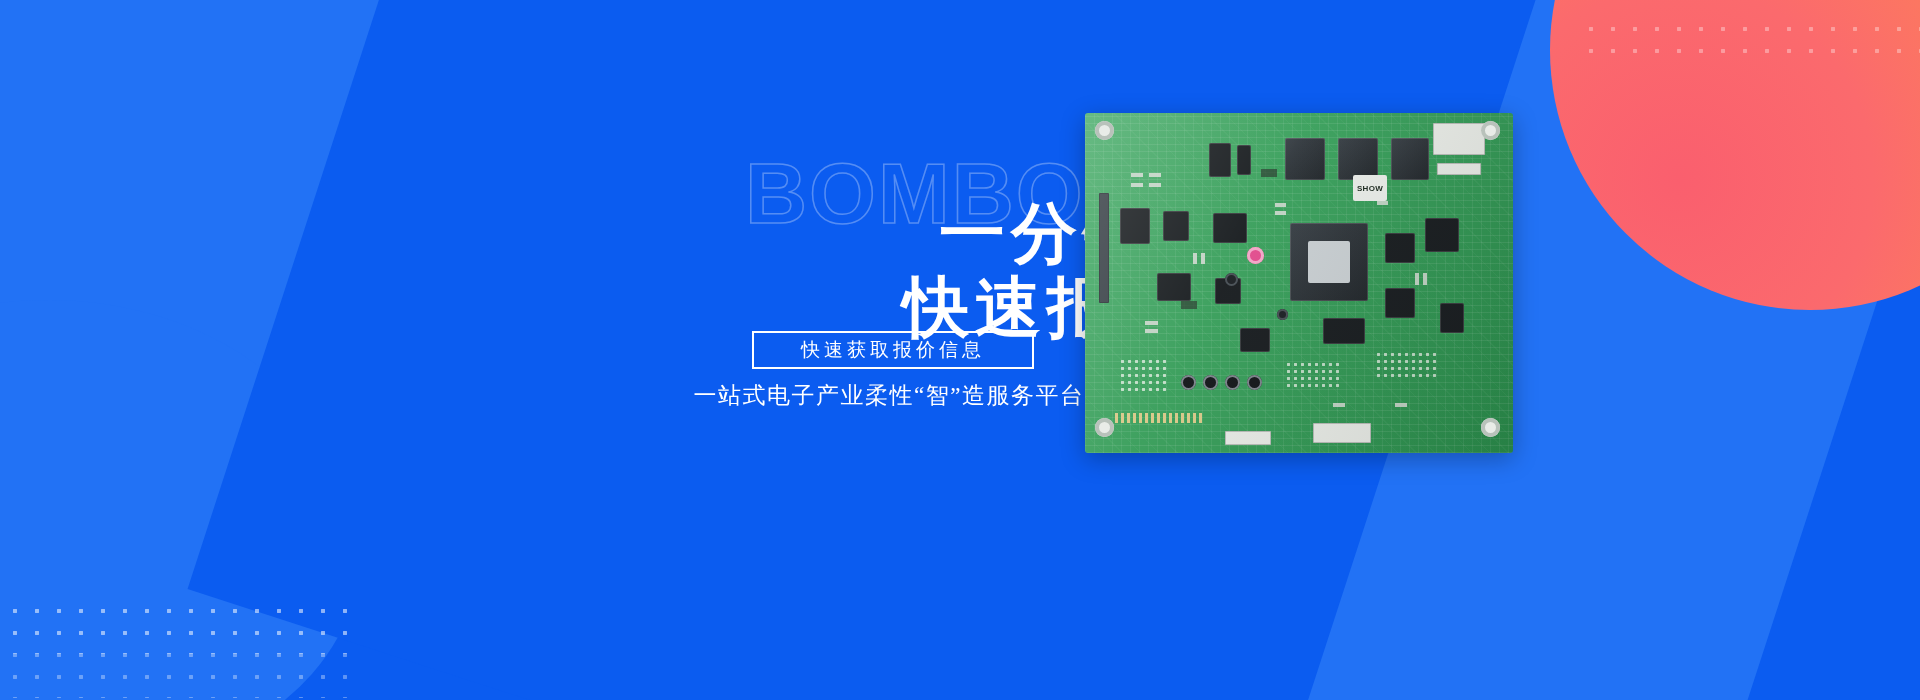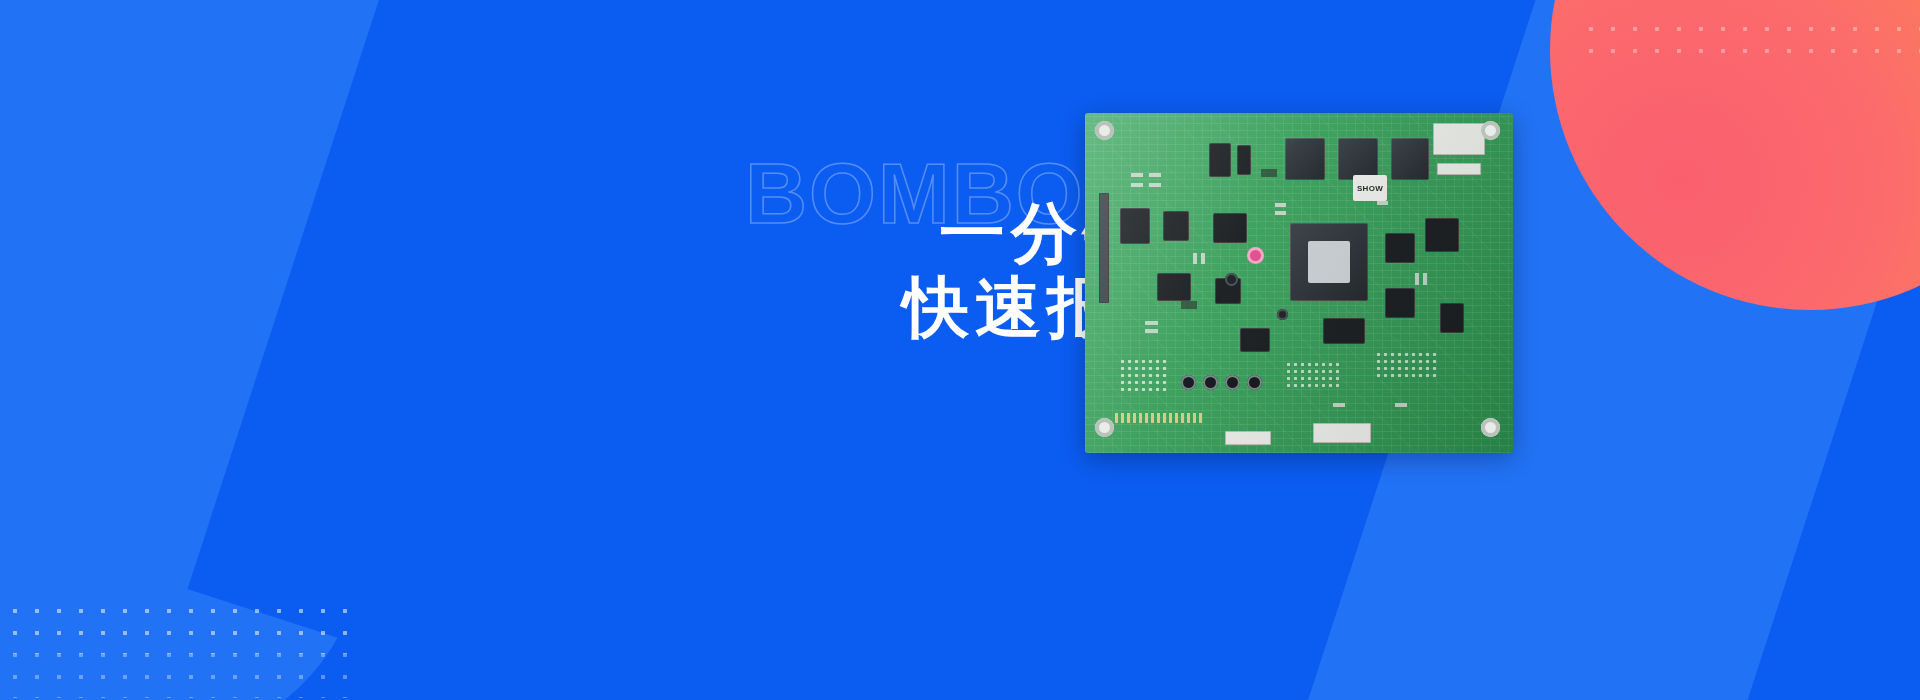--- a/index.html
+++ b/index.html
@@ -313,21 +313,25 @@
 
   <div class="text-block">
 
     <div class="ghost-title">BOMBOM</div>
 
     <div class="headline">
       <span class="line1">一分钟</span>
       <span class="line2">快速报价</span>
     </div>
 
-
+    <div class="cta-box">
+      <span>快速获取报价信息</span>
+    </div>
+
+    <div class="tagline">一站式电子产业柔性“智”造服务平台</div>
   </div>
 
   <div class="pcb">
     <div class="pcb-body">
       <div class="pcb-traces"></div>
 
       <div class="chip big" style="left:200px;top:25px;width:40px;height:42px;"></div>
       <div class="chip big" style="left:253px;top:25px;width:40px;height:42px;"></div>
       <div class="chip big" style="left:306px;top:25px;width:38px;height:42px;"></div>
       <div class="chip" style="left:124px;top:30px;width:22px;height:34px;"></div>

